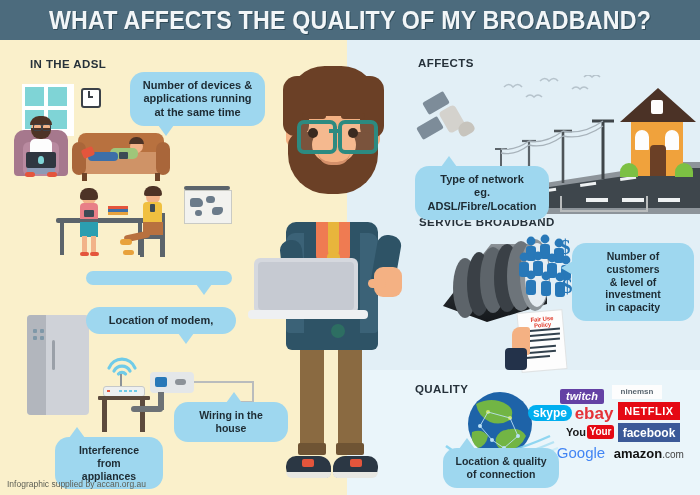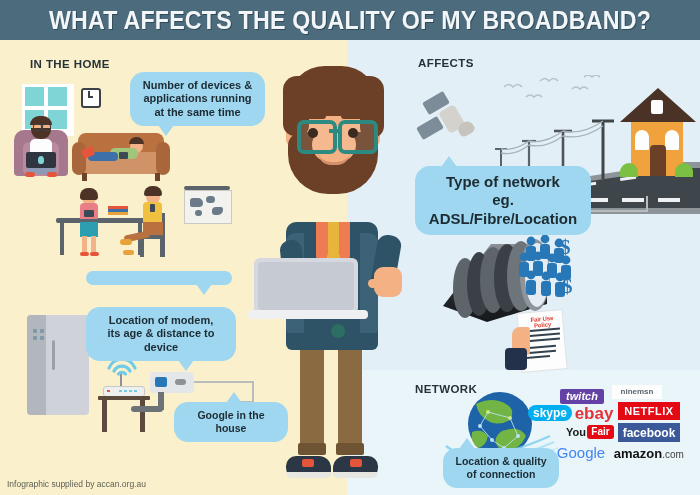--- a/index.html
+++ b/index.html
@@ -47,24 +47,24 @@
 
 <div id="page">
 
   <div class="bg-left"></div>
   <div class="bg-right"></div>
   <div class="bg-right-lo"></div>
 
   <div class="header"></div>
   <div class="header-title">WHAT AFFECTS THE QUALITY OF MY BROADBAND?</div>
 
-  <div class="sec-h" style="left:30px;top:58px;">IN THE HOME</div>
+  <div class="sec-h" style="left:30px;top:58px;">IN THE ADSL</div>
   <div class="sec-h" style="left:418px;top:57px;">AFFECTS</div>
   <div class="sec-h" style="left:419px;top:216px;">SERVICE BROADBAND</div>
-  <div class="sec-h" style="left:415px;top:383px;">NETWORK</div>
+  <div class="sec-h" style="left:415px;top:383px;">QUALITY</div>
 
   <div class="sh" style="left:22px;top:84px;width:48px;height:48px;background:#fff;border:2px solid #fff;"></div>
   <div class="sh" style="left:25px;top:87px;width:19px;height:19px;background:#7fd4d6;"></div>
   <div class="sh" style="left:48px;top:87px;width:19px;height:19px;background:#7fd4d6;"></div>
   <div class="sh" style="left:25px;top:110px;width:19px;height:19px;background:#7fd4d6;"></div>
   <div class="sh" style="left:48px;top:110px;width:19px;height:19px;background:#7fd4d6;"></div>
 
   <div class="sh rr" style="left:81px;top:88px;width:16px;height:16px;border:2px solid #3b4148;background:#fff;"></div>
   <div class="sh" style="left:88px;top:91px;width:1.5px;height:6px;background:#3b4148;"></div>
   <div class="sh" style="left:88px;top:96px;width:5px;height:1.5px;background:#3b4148;"></div>
@@ -348,56 +348,66 @@
     <path d="M6 40 Q36 62 110 30" fill="none" stroke="#a6dff3" stroke-width="2.2" opacity=".8"></path>
     <path d="M10 46 Q42 66 114 36" fill="none" stroke="#c7ecf8" stroke-width="2" opacity=".8"></path>
   </svg>
 
   <div class="logo" style="left:560px;top:389px;width:44px;height:15px;background:#6441a4;color:#fff;font-size:11px;border-radius:2px;font-style:italic;">twitch</div>
   <div class="logo" style="left:612px;top:385px;width:50px;height:14px;background:#fdfdfd;color:#5a6670;font-size:8px;">ninemsn</div>
   <div class="logo" style="left:528px;top:405px;width:44px;height:16px;background:#00aff0;color:#fff;font-size:12px;border-radius:8px;">skype</div>
   <div class="logo" style="left:572px;top:404px;width:44px;height:18px;color:#e53238;font-size:17px;">ebay</div>
   <div class="logo" style="left:618px;top:402px;width:62px;height:18px;background:#e50914;color:#fff;font-size:11px;letter-spacing:.5px;">NETFLIX</div>
   <div class="logo" style="left:565px;top:425px;width:22px;height:14px;color:#1a1a1a;font-size:11px;">You</div>
-  <div class="logo" style="left:587px;top:425px;width:27px;height:14px;background:#e50914;color:#fff;font-size:10px;border-radius:3px;">Fair</div>
+  <div class="logo" style="left:587px;top:425px;width:27px;height:14px;background:#e50914;color:#fff;font-size:10px;border-radius:3px;">Your</div>
   <div class="logo" style="left:618px;top:423px;width:62px;height:19px;background:#3b5998;color:#fff;font-size:12px;">facebook</div>
   <div class="logo" style="left:556px;top:444px;width:50px;height:16px;color:#4285f4;font-size:15px;font-weight:normal;">Google</div>
   <div class="logo" style="left:616px;top:446px;width:44px;height:15px;color:#111;font-size:13px;">amazon</div>
   <div class="logo" style="left:659px;top:448px;width:28px;height:13px;color:#444;font-size:10px;font-weight:normal;">.com</div>
 
   <div class="bub" style="left:130px;top:72px;width:135px;font-size:11px;">
     <span>Number of devices &amp;</span><br>
     <span>applications running</span><br>
     <span>at the same time</span>
     <i class="tail tail-d" style="left:28px;"></i>
   </div>
 
-  <div class="bub" style="left:415px;top:166px;width:176px;font-size:15px;border-radius:15px;">
+  <div class="bub" style="left:415px;top:166px;width:134px;font-size:11px;">
     <span>Type of network</span><br>
     <span>eg. ADSL/Fibre/Location</span>
     <i class="tail tail-u" style="left:26px;"></i>
   </div>
 
+  <div class="bub" style="left:572px;top:243px;width:122px;font-size:10.5px;">
+    <span>Number of customers</span><br>
+    <span>&amp; level of investment</span><br>
+    <span>in capacity</span>
+    <i class="tail tail-l" style="top:18px;"></i>
+  </div>
 
 
   <div class="bub" style="left:86px;top:271px;width:146px;font-size:11px;">
     <i class="tail tail-d" style="left:110px;"></i>
   </div>
 
   <div class="bub" style="left:86px;top:307px;width:150px;font-size:11px;">
     <span>Location of modem,</span><br>
-    <span>its age &amp; distance to device</span>
     <i class="tail tail-d" style="left:92px;"></i>
   </div>
 
   <div class="bub" style="left:174px;top:402px;width:114px;font-size:10.5px;">
-    <span>Google in the house</span>
+    <span>Wiring in the house</span>
     <i class="tail tail-u" style="left:52px;"></i>
   </div>
 
+  <div class="bub" style="left:55px;top:437px;width:108px;font-size:10.5px;">
+    <span>Interference from</span><br>
+    <span>appliances</span>
+    <i class="tail tail-u" style="left:14px;"></i>
+  </div>
 
   <div class="bub" style="left:443px;top:448px;width:116px;font-size:10.5px;">
     <span>Location &amp; quality</span><br>
     <span>of connection</span>
     <i class="tail tail-u" style="left:16px;"></i>
   </div>
 
   <div class="footer">Infographic supplied by accan.org.au</div>
 
 </div>

